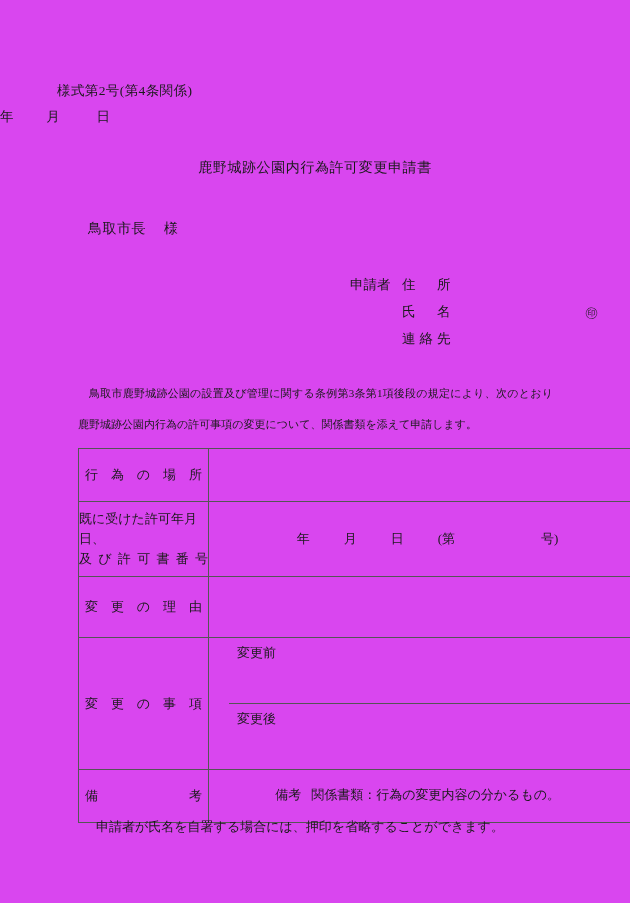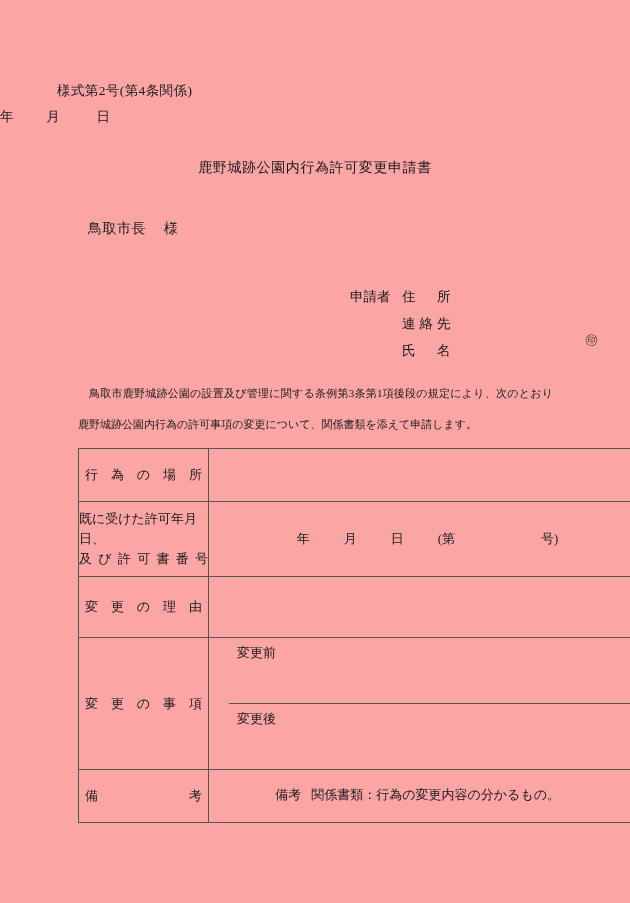--- a/index.html
+++ b/index.html
@@ -8,21 +8,21 @@
     background: #ffffff;
   }
   body {
     font-family: "Liberation Serif", "DejaVu Serif", serif;
     color: #1a1a1a;
   }
   .page {
     position: relative;
     width: 630px;
     height: 903px;
-    background: #fca5a5;
+    background: #d946ef;
     box-sizing: border-box;
     overflow: hidden;
   }
   .form-number {
     position: absolute;
     left: 57px;
     top: 82px;
     font-size: 13.5px;
     letter-spacing: 0.4px;
     white-space: nowrap;
@@ -71,21 +71,20 @@
     height: 27px;
     white-space: nowrap;
   }
   .applicant-label {
     display: inline-block;
     width: 52px;
   }
   .applicant-field {
     display: inline-block;
     letter-spacing: 4px;
-    margin-top: 12px;
   }
   .seal-mark {
     position: absolute;
     right: -33px;
     top: 1px;
     font-size: 13px;
   }
 
   .body-text {
     position: absolute;
@@ -198,25 +197,25 @@
   <div class="addressee">
     <span>鳥取市長</span>
     <span class="honorific">様</span>
   </div>
 
   <div class="applicant-block">
     <div class="applicant-row">
       <span class="applicant-label">申請者</span><span class="applicant-field">住　所</span>
     </div>
     <div class="applicant-row">
-      <span class="applicant-label"></span><span class="applicant-field">連絡先</span>
-    </div>
-    <div class="applicant-row">
       <span class="applicant-label"></span><span class="applicant-field">氏　名</span>
       <span class="seal-mark">㊞</span>
+    </div>
+    <div class="applicant-row">
+      <span class="applicant-label"></span><span class="applicant-field">連絡先</span>
     </div>
   </div>
 
   <div class="body-text">鳥取市鹿野城跡公園の設置及び管理に関する条例第3条第1項後段の規定により、次のとおり鹿野城跡公園内行為の許可事項の変更について、関係書類を添えて申請します。</div>
 
   <table class="form-table">
     <colgroup>
       <col class="col-label">
       <col>
     </colgroup>
@@ -269,15 +268,16 @@
         </td>
         <td class="cell-value r5"></td>
       </tr>
     </tbody>
   </table>
 
   <div class="footnotes">
     <div class="footnote-1">
       <span class="fn-label">備考</span><span>関係書類：行為の変更内容の分かるもの。</span>
     </div>
+    <div class="footnote-2">申請者が氏名を自署する場合には、押印を省略することができます。</div>
   </div>
 
 </div>
 
 </body></html>

